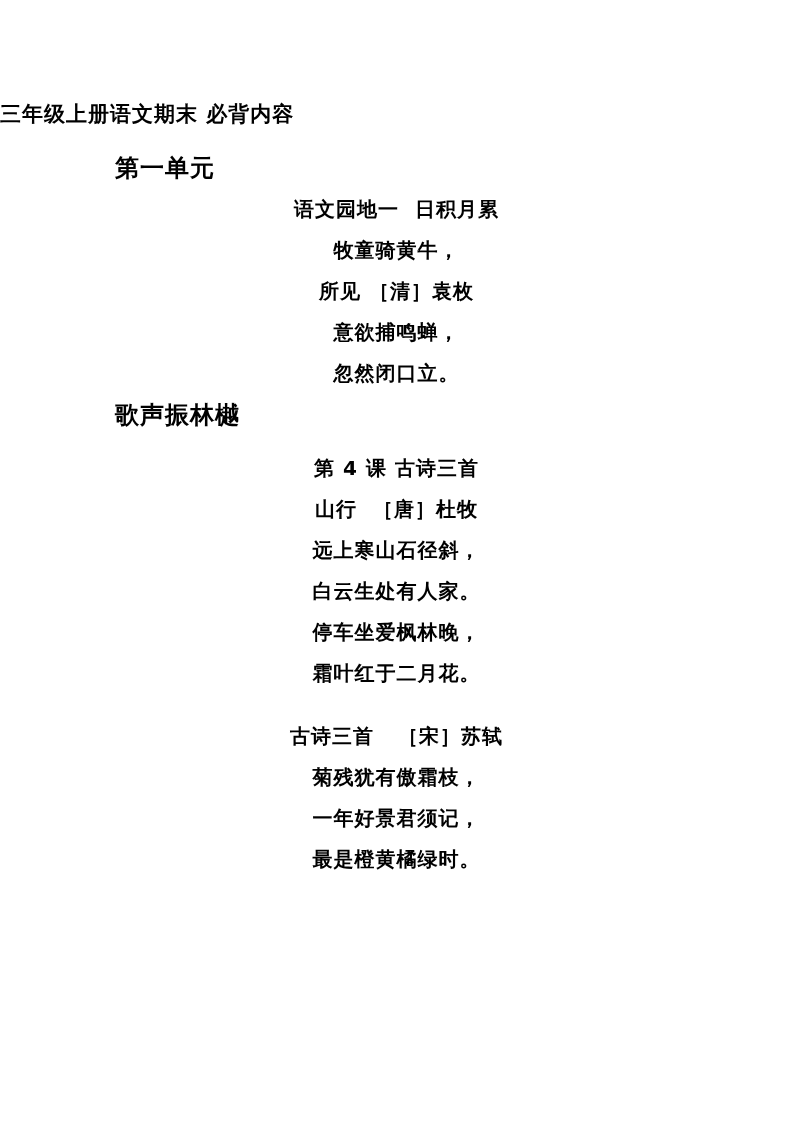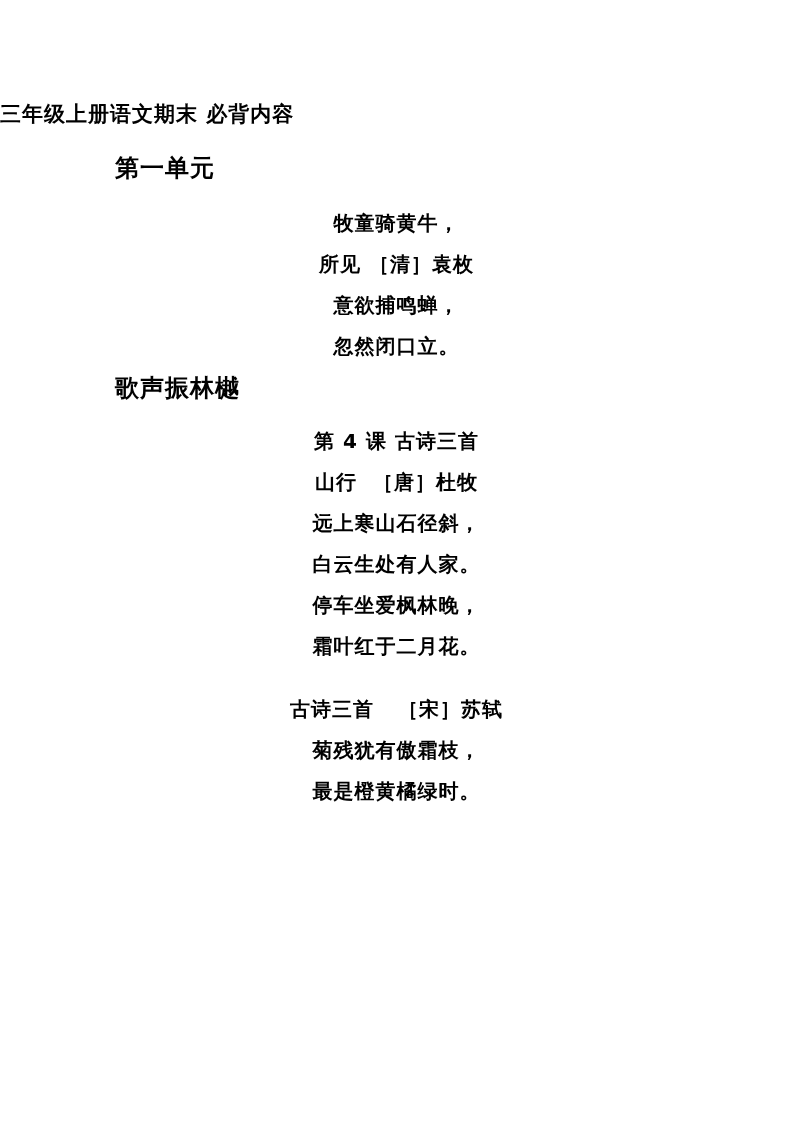--- a/index.html
+++ b/index.html
@@ -56,20 +56,21 @@
 
 <div class="page">
 
   <div class="doc-title">三年级上册语文期末 必背内容</div>
 
   <div class="spacer-md"></div>
 
   <div class="block">
     <div class="unit-heading">第一单元</div>
     <div class="spacer-sm"></div>
+    <div class="centered-line">语文园地一  日积月累</div>
     <div class="centered-line line-gap">牧童骑黄牛，</div>
     <div class="centered-line line-gap">所见 ［清］袁枚</div>
     <div class="centered-line line-gap">意欲捕鸣蝉，</div>
     <div class="centered-line line-gap">忽然闭口立。</div>
   </div>
 
   <div class="spacer-sm"></div>
 
   <div class="block">
     <div class="unit-heading">歌声振林樾</div>
@@ -78,16 +79,17 @@
     <div class="centered-line line-gap">山行  ［唐］杜牧</div>
     <div class="centered-line line-gap">远上寒山石径斜，</div>
     <div class="centered-line line-gap">白云生处有人家。</div>
     <div class="centered-line line-gap">停车坐爱枫林晚，</div>
     <div class="centered-line line-gap">霜叶红于二月花。</div>
 
     <div class="spacer-lg"></div>
 
     <div class="centered-line">古诗三首   ［宋］苏轼</div>
     <div class="centered-line line-gap">菊残犹有傲霜枝，</div>
+    <div class="centered-line line-gap">一年好景君须记，</div>
     <div class="centered-line line-gap">最是橙黄橘绿时。</div>
   </div>
 
 </div>
 
 </body></html>

